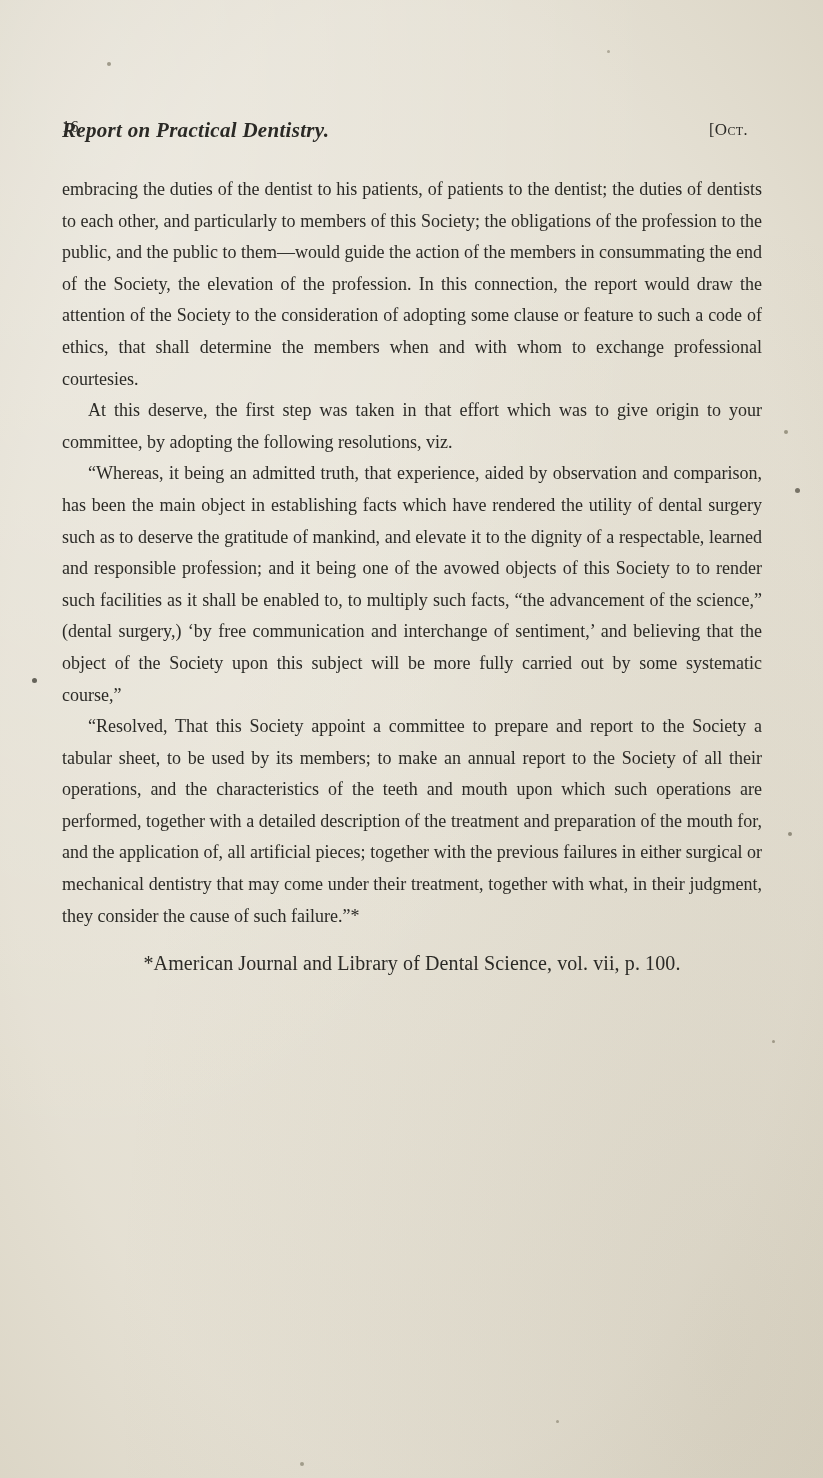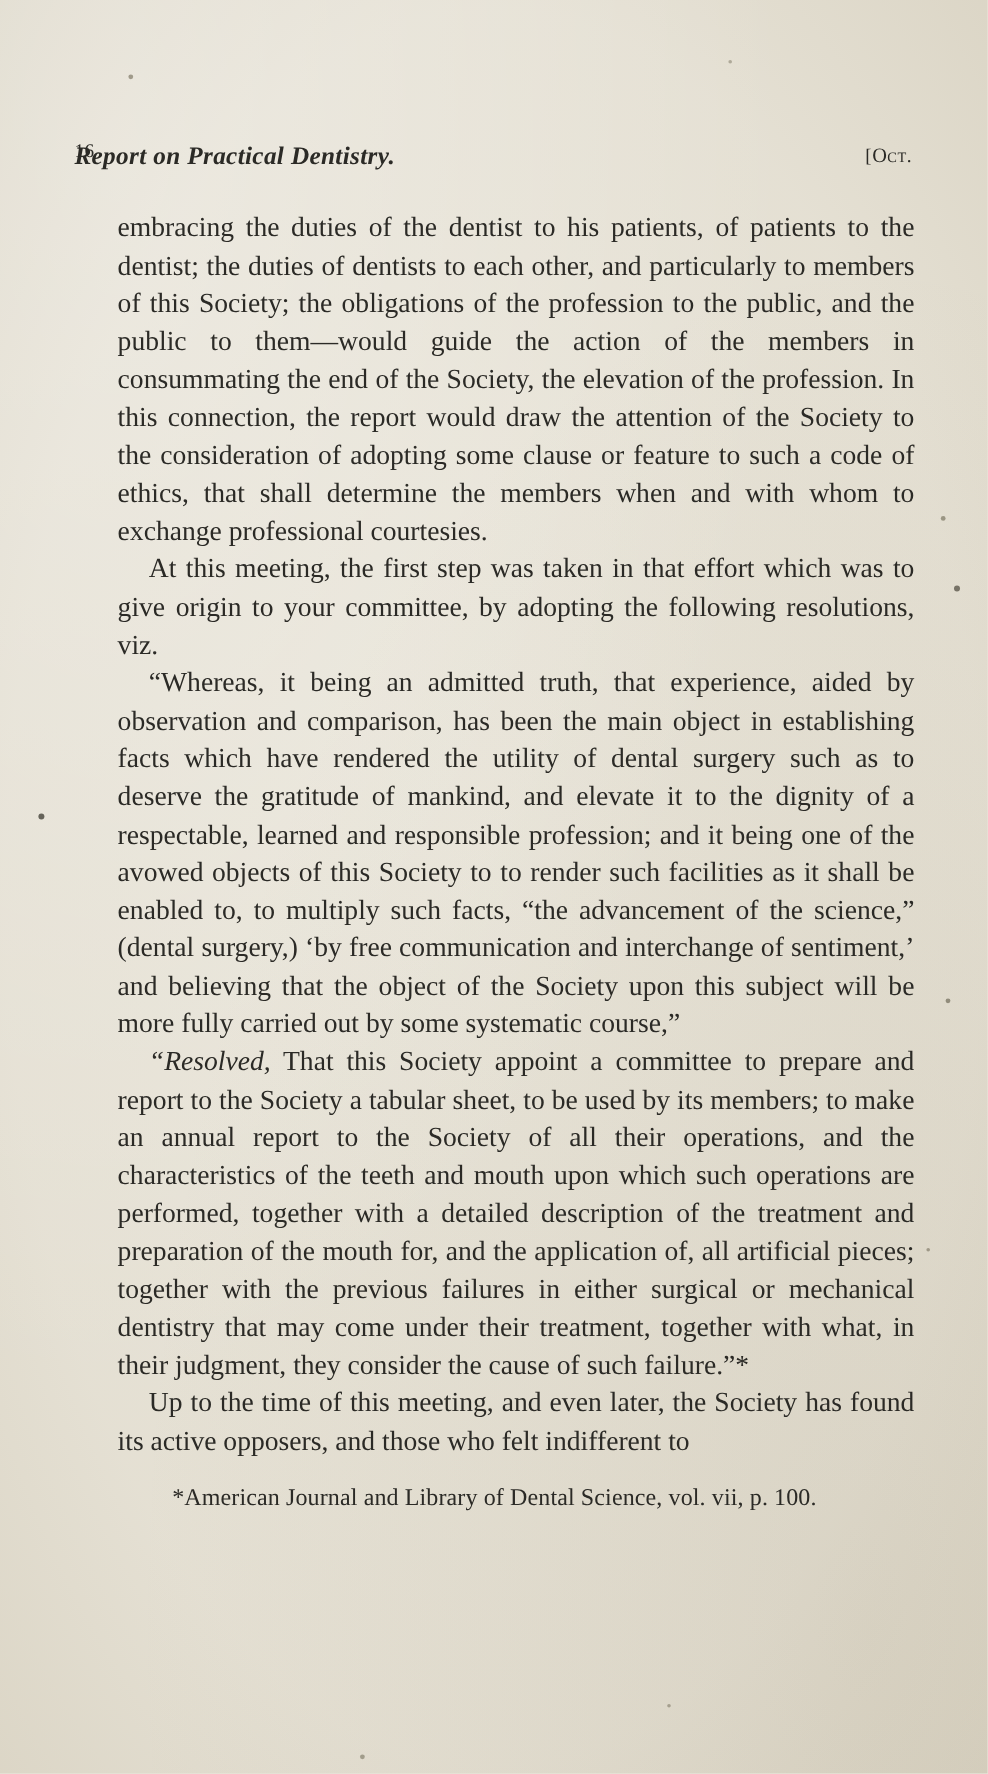--- a/index.html
+++ b/index.html
@@ -56,48 +56,47 @@
     right: 0;
     top: 0;
     text-align: left;
     font-style: italic;
     font-weight: bold;
     font-size: 21px;
     letter-spacing: 0.3px;
   }
   .head-month {
     position: absolute;
-    right: 2px;
+    right: 14px;
     top: 2px;
     font-size: 16px;
     letter-spacing: 0.4px;
   }
   .head-month .small-caps {
     font-variant: small-caps;
     font-size: 17px;
   }
 
   
   .body-text {
     margin-top: 30px;
-    font-size: 23px;
+    font-size: 18px;
     line-height: 31.6px;
     text-align: justify;
     text-justify: inter-word;
     -webkit-hyphens: none;
     hyphens: none;
-    margin-left: 36px;
   }
   .body-text p {
     margin: 0;
   }
   .body-text p.indent {
     text-indent: 26px;
   }
-  .it { font-style: italic; }
+  .it { }
   .bullet-dot {
     position: absolute;
     left: 32px;
     top: 678px;
     width: 5px;
     height: 5px;
     border-radius: 50%;
     background: #3a382f;
     opacity: 0.75;
   }
@@ -211,22 +210,21 @@
   <div class="content">
 
     <div class="running-head">
       <span class="folio">16</span>
       <span class="head-title">Report on Practical Dentistry.</span>
       <span class="head-month"><span>[</span><span class="small-caps">Oct</span><span>.</span></span>
     </div>
 
     <div class="body-text">
       <p>embracing the duties of the dentist to his patients, of patients to the dentist; the duties of dentists to each other, and particularly to members of this Society; the obligations of the profession to the public, and the public to them—would guide the action of the members in consummating the end of the Society, the elevation of the profession. In this connection, the report would draw the attention of the Society to the consideration of adopting some clause or feature to such a code of ethics, that shall determine the members when and with whom to exchange professional courtesies.</p>
-      <p class="indent">At this meeting, the first step was taken in that effort which was to give origin to your committee, by adopting the following resolutions, viz.</p>
+      <p class="indent">At this deserve, the first step was taken in that effort which was to give origin to your committee, by adopting the following resolutions, viz.</p>
       <p class="indent">“Whereas, it being an admitted truth, that experience, aided by observation and comparison, has been the main object in establishing facts which have rendered the utility of dental surgery such as to deserve the gratitude of mankind, and elevate it to the dignity of a respectable, learned and responsible profession; and it being one of the avowed objects of this Society to to render such facilities as it shall be enabled to, to multiply such facts, “the advancement of the science,” (dental surgery,) ‘by free communication and interchange of sentiment,’ and believing that the object of the Society upon this subject will be more fully carried out by some systematic course,”</p>
       <p class="indent"><span class="it">“Resolved,</span><span> That this Society appoint a committee to prepare and report to the Society a tabular sheet, to be used by its members; to make an annual report to the Society of all their operations, and the characteristics of the teeth and mouth upon which such operations are performed, together with a detailed description of the treatment and preparation of the mouth for, and the application of, all artificial pieces; together with the previous failures in either surgical or mechanical dentistry that may come under their treatment, together with what, in their judgment, they consider the cause of such failure.”*</span></p>
-      <p class="indent">Up to the time of this meeting, and even later, the Society has found its active opposers, and those who felt indifferent to</p>
     </div>
 
     <div class="footnote">*American Journal and Library of Dental Science, vol. vii, p. 100.</div>
 
   </div>
 </div>
 
 </body></html>

